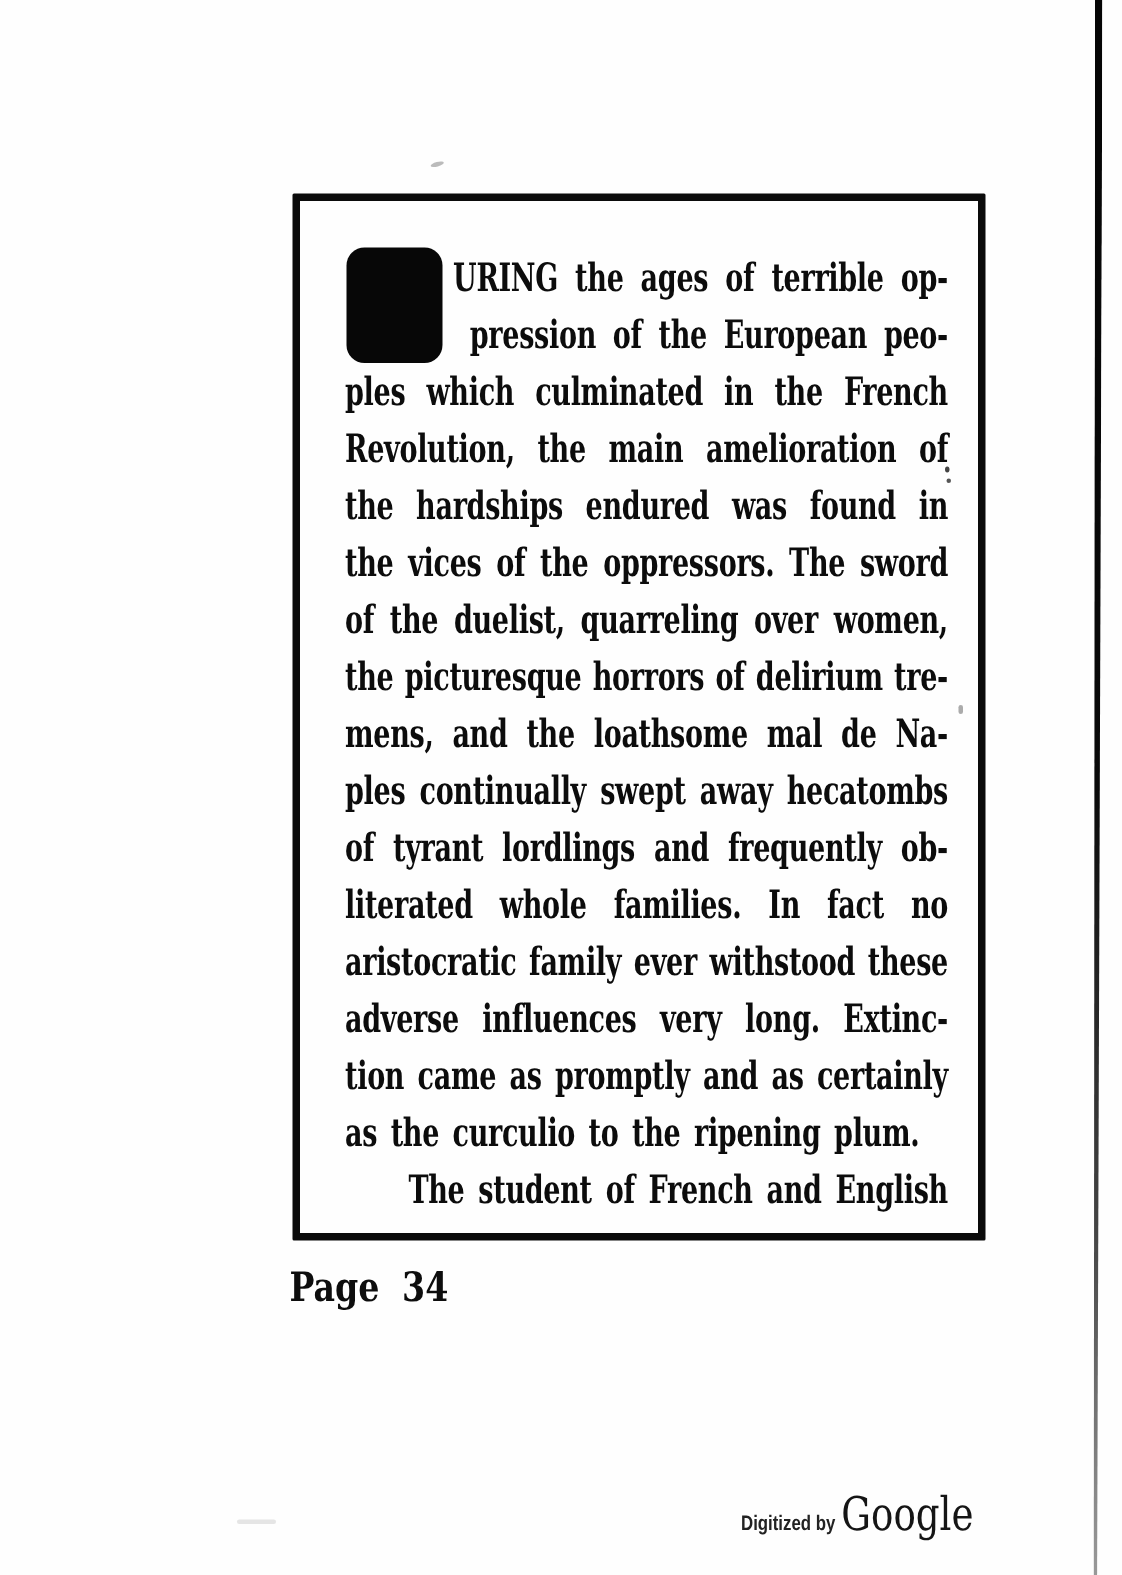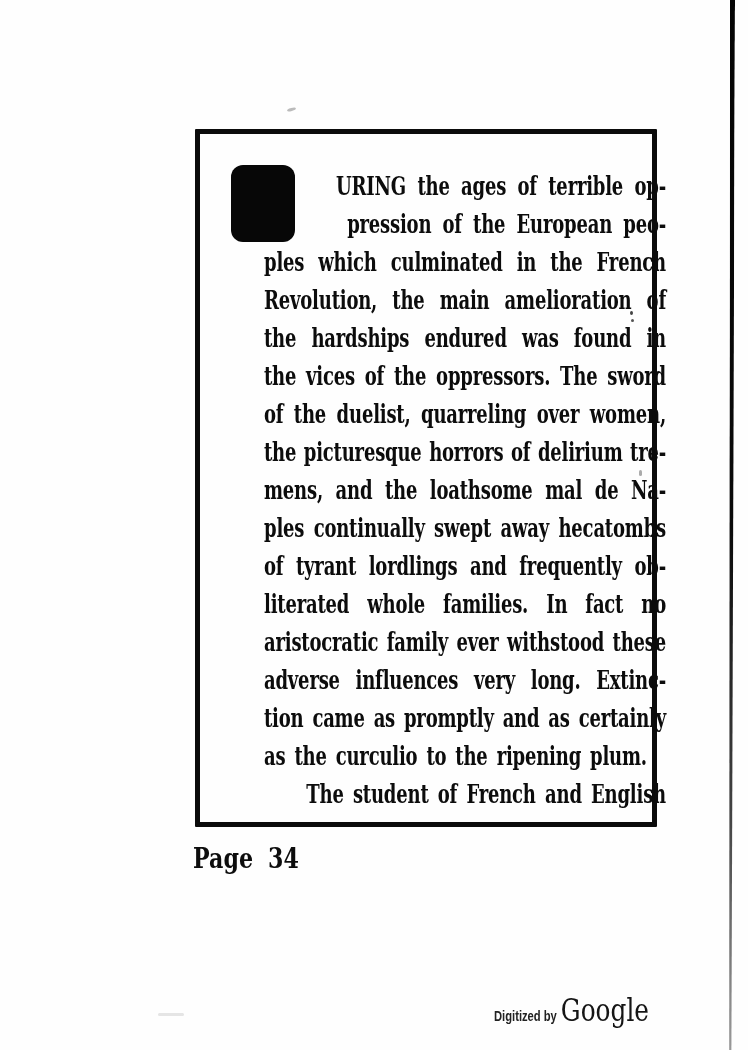--- a/index.html
+++ b/index.html
@@ -23,21 +23,21 @@
   }
   
   .dropcap {
     position:absolute; left:231px; top:165px;
     width:64px; height:77px;
     background:#070707;
     border-radius:12px;
   }
   
   .textcol {
-    position:absolute; left:230px; top:167px; width:402px; height:646px;margin-left:34px;
+    position:absolute; left:230px; top:167px; width:402px; height:646px;
   }
   .textcol-inner {
     width:580px;
     transform:scaleX(0.6931);
     transform-origin:0 0;
     font-family:"DejaVu Serif", serif;
     font-weight:700;
     font-size:26px;
     letter-spacing:-0.3px;
     color:#0c0c0c;

